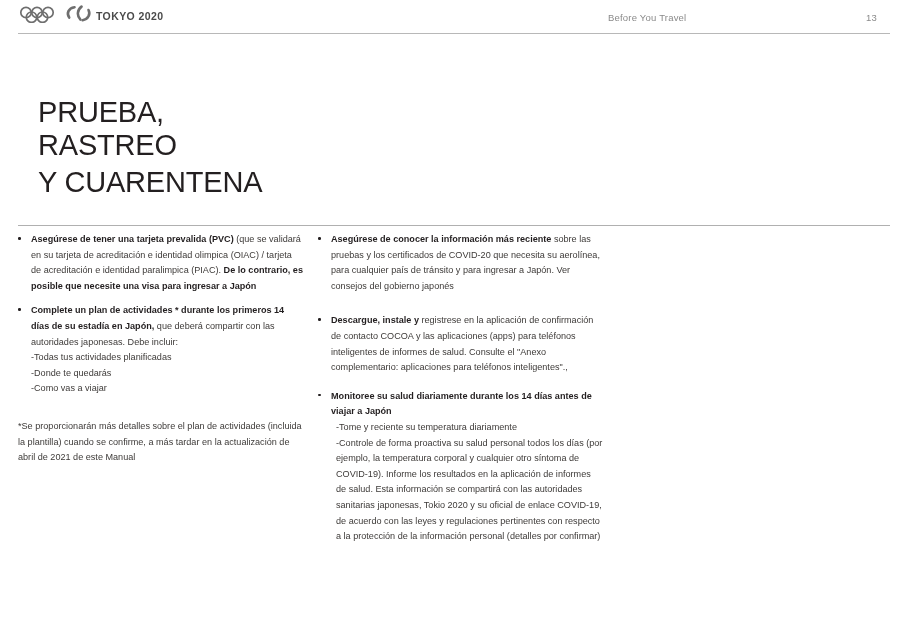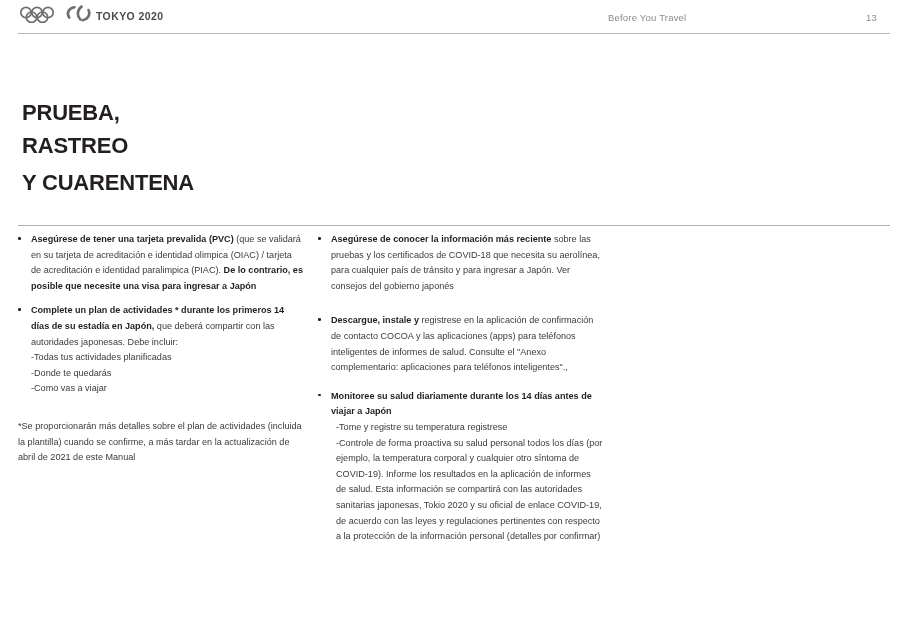--- a/index.html
+++ b/index.html
@@ -68,26 +68,27 @@
   }
 
   
   .page-title {
     position: absolute;
     left: 22px;
     top: 96px;
     width: 540px;
   }
   .page-title .tline {
-    font-size: 22px;
-    font-weight: bold;
+    font-size: 29px;
+    font-weight: normal;
     letter-spacing: -0.2px;
     line-height: 33px;
     color: #231f20;
     white-space: nowrap;
+    margin-left: 16px;
   }
   .page-title .tline.l3 { margin-top: 4px; }
 
   .title-rule {
     position: absolute;
     left: 18px;
     top: 225px;
     width: 872px;
     height: 1px;
     background: #b0b0b0;
@@ -206,33 +207,33 @@
     </div>
 
     <div class="footnote">*Se proporcionarán más detalles sobre el plan de actividades (incluida la plantilla) cuando se confirme, a más tardar en la actualización de abril de 2021 de este Manual</div>
   </div>
 
   <div class="col col-right">
 
     <div class="bullet-item">
       <span class="bullet-dot"></span>
       <div class="bullet-body">
-        <b>Asegúrese de conocer la información más reciente</b><span> sobre las pruebas y los certificados de COVID-18 que necesita su aerolínea, para cualquier país de tránsito y para ingresar a Japón. Ver consejos del gobierno japonés</span>
+        <b>Asegúrese de conocer la información más reciente</b><span> sobre las pruebas y los certificados de COVID-20 que necesita su aerolínea, para cualquier país de tránsito y para ingresar a Japón. Ver consejos del gobierno japonés</span>
       </div>
     </div>
 
     <div class="bullet-item" style="margin-top:19px;">
       <span class="bullet-dot"></span>
       <div class="bullet-body">
         <b>Descargue, instale y</b><span> registrese en la aplicación de confirmación de contacto COCOA y las aplicaciones (apps) para teléfonos inteligentes de informes de salud. Consulte el "Anexo complementario: aplicaciones para teléfonos inteligentes".,</span>
       </div>
     </div>
 
     <div class="bullet-item" style="margin-top:13px;">
       <span class="bullet-dot"></span>
       <div class="bullet-body">
         <b>Monitoree su salud diariamente durante los 14 días antes de viajar a Japón</b><span></span>
       </div>
-      <div class="subline indented">-Tome y registre su temperatura registrese</div>
+      <div class="subline indented">-Tome y reciente su temperatura diariamente</div>
       <div class="subline indented">-Controle de forma proactiva su salud personal todos los días (por ejemplo, la temperatura corporal y cualquier otro síntoma de COVID-19). Informe los resultados en la aplicación de informes de salud. Esta información se compartirá con las autoridades sanitarias japonesas, Tokio 2020 y su oficial de enlace COVID-19, de acuerdo con las leyes y regulaciones pertinentes con respecto a la protección de la información personal (detalles por confirmar)</div>
     </div>
   </div>
 </div>
 
 </body></html>

